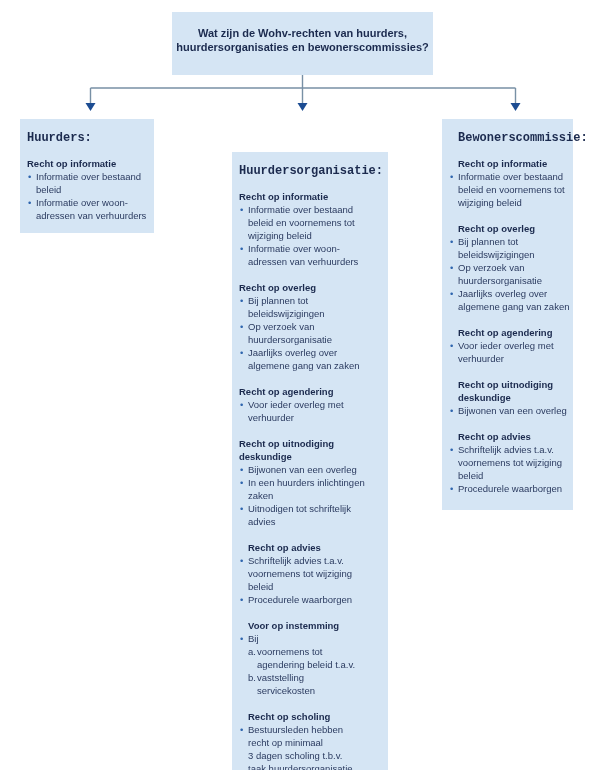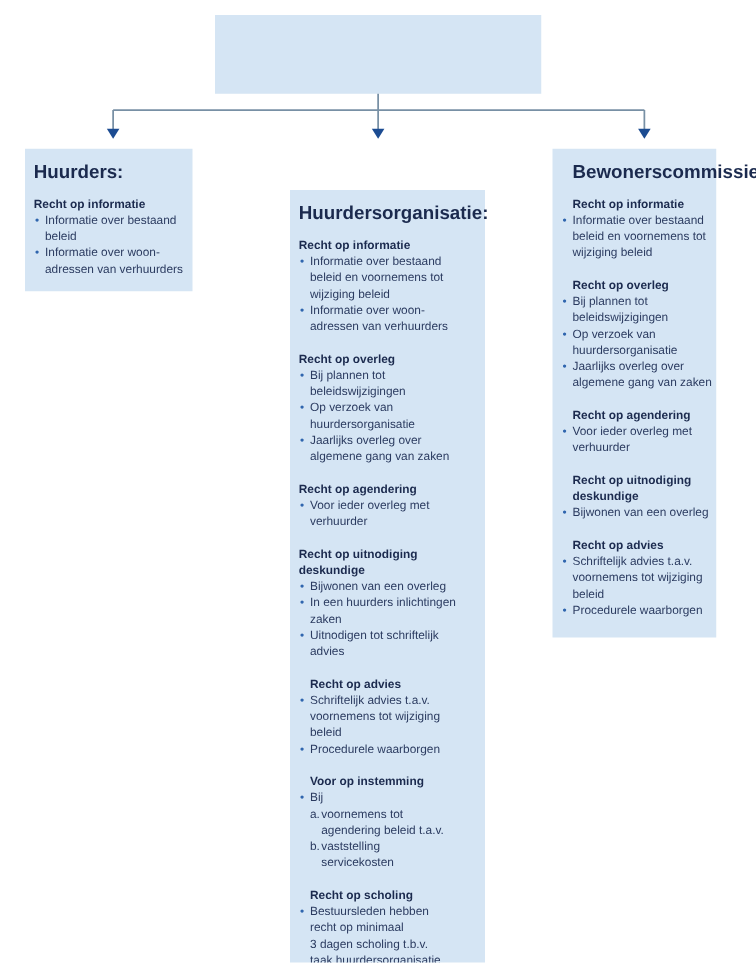--- a/index.html
+++ b/index.html
@@ -24,22 +24,22 @@
   }
   svg.connectors{position:absolute;left:0;top:0;}
   .box{
     position:absolute;background:var(--box-fill);box-sizing:border-box;
     padding:12px 5px 14px 7px;font-size:9.5px;line-height:13px;
   }
   .col0{left:20px;top:119px;width:134px;height:114px;}
   .col1{left:232px;top:119px;width:156px;height:634px;margin-top:33px;}
   .col2{left:442px;top:119px;width:131px;height:391px;}
   .col-title{
-    font-size:15px;font-weight:bold;line-height:14px;margin-bottom:12px;
-    color:var(--heading-color);white-space:nowrap;
+    font-size:12px;font-weight:bold;line-height:14px;margin-bottom:12px;
+    color:var(--heading-color);white-space:nowrap;font-family:Liberation Mono, monospace;
   }
   .section{margin-bottom:13px;}
   .section:last-child{margin-bottom:0;}
   .heading{font-weight:bold;color:var(--heading-color);}
   .heading div{white-space:nowrap;}
   .section.indent > .heading{margin-left:9px;}
   .col2 .col-title,.col2 .heading{margin-left:9px;}
   .item{display:flex;align-items:flex-start;}
   .item.sub{margin-left:9px;}
   .marker{flex:none;width:8px;margin-left:1px;}
@@ -48,20 +48,22 @@
   .marker.alpha{color:var(--body-color);}
   .lines{flex:1 1 auto;}
   .lines div{white-space:nowrap;}
 </style>
 </head>
 <body>
 
 <div class="page">
 
   <div class="header-box">
+    <div>Wat zijn de Wohv-rechten van huurders,</div>
+    <div>huurdersorganisaties en bewonerscommissies?</div>
   </div>
 
   <svg class="connectors" width="605" height="770" viewBox="0 0 605 770">
     <path d="M302.5,75 L302.5,88 M90.5,88 L515.5,88 M90.5,88 L90.5,104 M302.5,88 L302.5,104 M515.5,88 L515.5,104" fill="none" stroke="#7890a5" stroke-width="1.4"></path>
     <polygon points="85.5,103 95.5,103 90.5,111" fill="#1c4c92"></polygon>
     <polygon points="297.5,103 307.5,103 302.5,111" fill="#1c4c92"></polygon>
     <polygon points="510.5,103 520.5,103 515.5,111" fill="#1c4c92"></polygon>
   </svg>
 
   <div id="columns">

